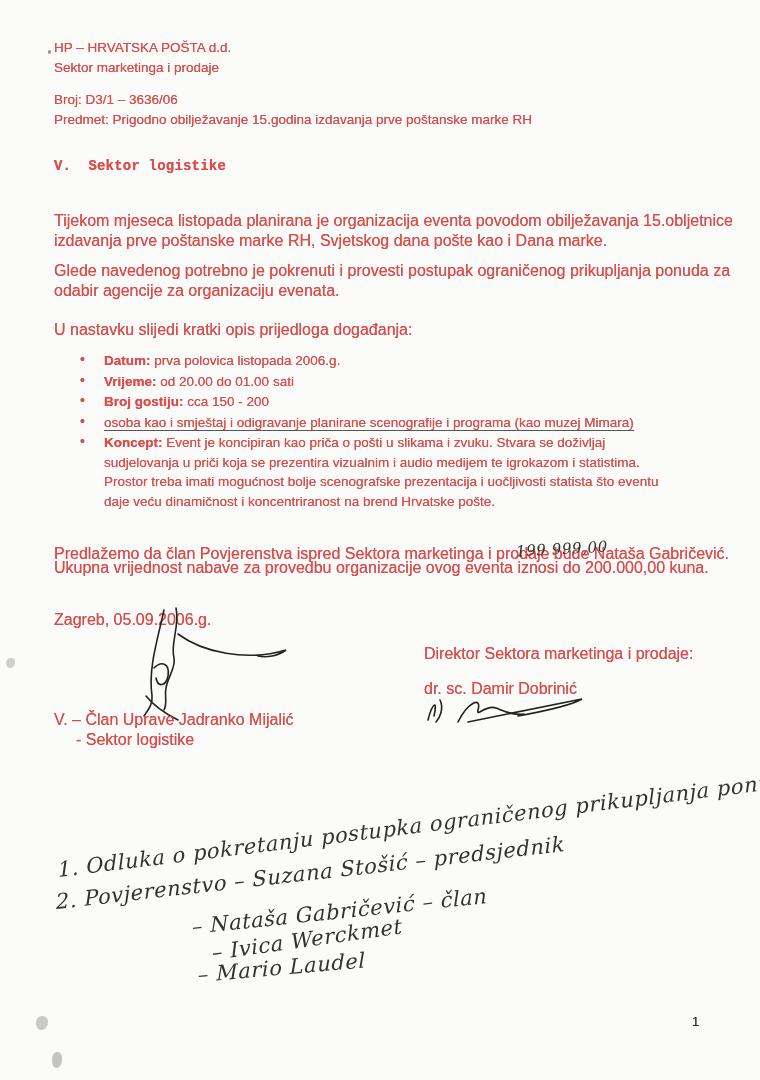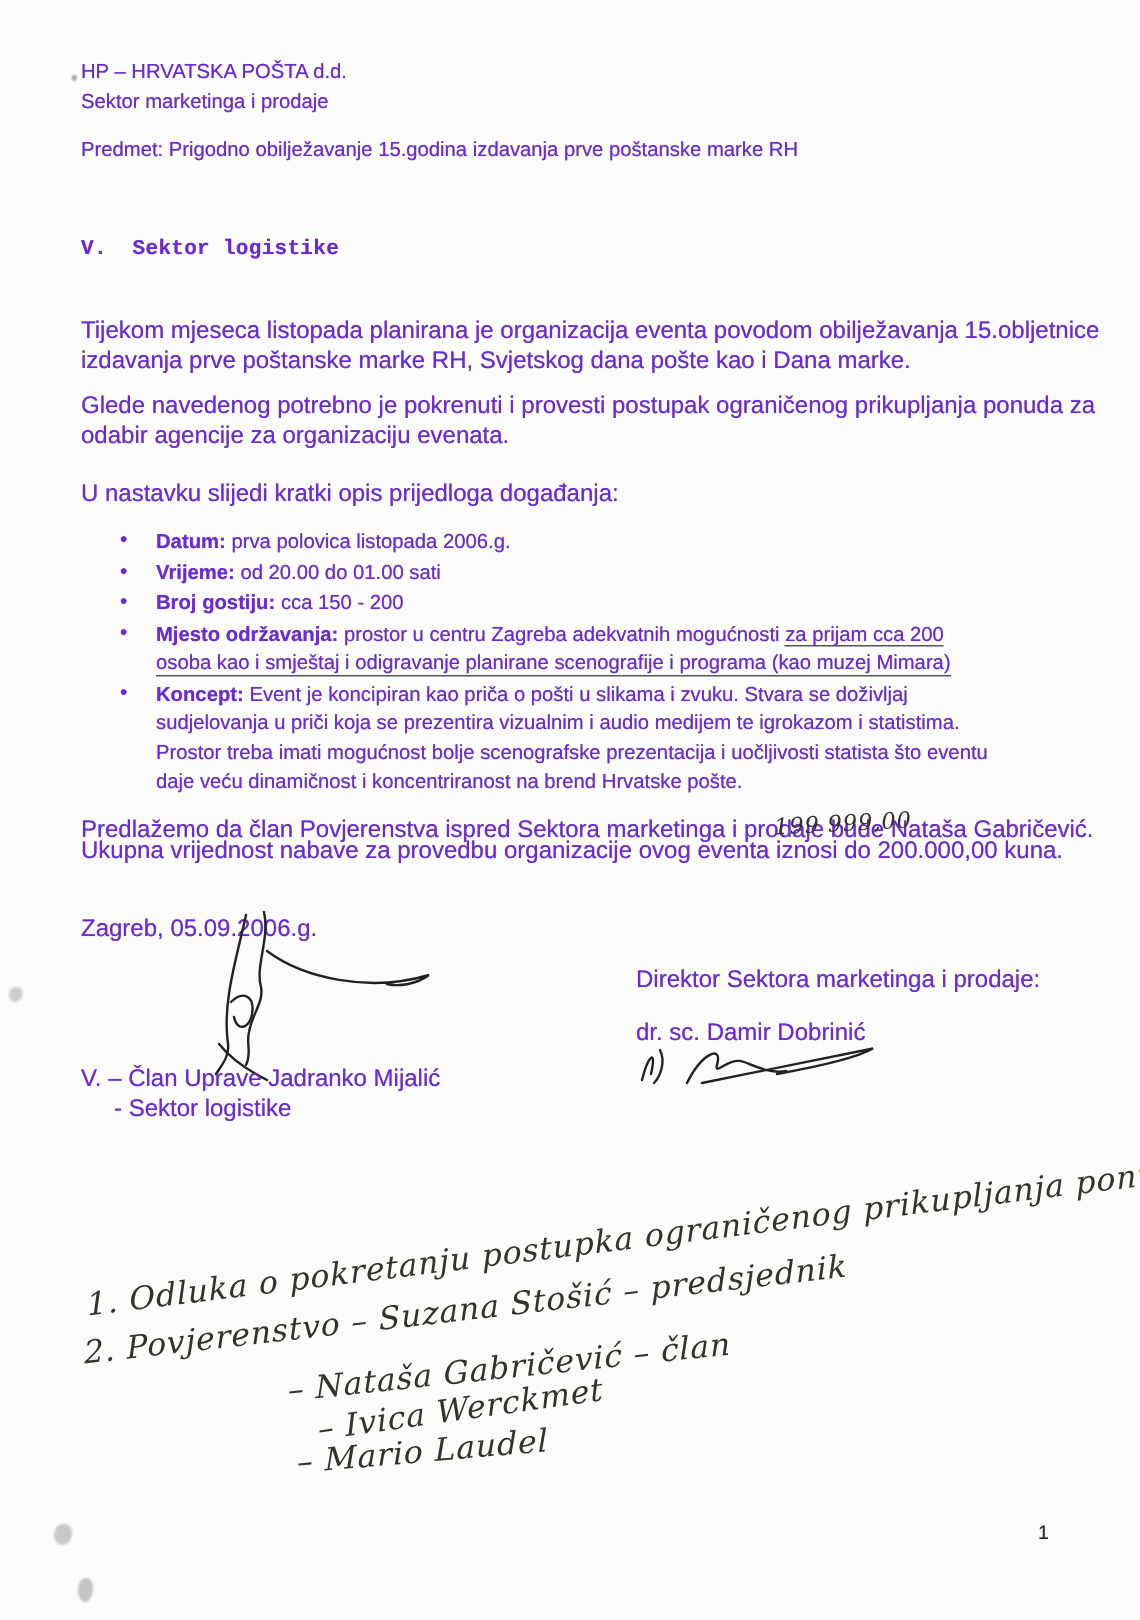--- a/index.html
+++ b/index.html
@@ -1,21 +1,21 @@
 <!DOCTYPE html>
 <html><head>
 <meta charset="utf-8">
 <style>
   html,body{margin:0;padding:0;background:#e8e8e6;}
   .page{
     position:relative;width:760px;height:1080px;margin:0 auto;
     background:#fbfbf9;overflow:hidden;
     font-family:"Liberation Sans",sans-serif;
   }
-  .doc-text{color:#6d28d9;text-shadow:0 0 .5px rgba(30,30,30,.55);}
+  .doc-text{color:#ef4444;text-shadow:0 0 .5px rgba(30,30,30,.55);}
   .abs{position:absolute;}
   .line{font-size:13.5px;line-height:20px;white-space:pre-wrap;}
   .b{font-weight:bold;text-align:right;}
   .heading{font-size:14px;font-weight:bold;letter-spacing:.2px;white-space:pre-wrap;}
   .para{font-size:16px;line-height:20px;}
   .bullets{width:624px;}
   .bullet-item{position:relative;padding-left:28px;font-size:13.5px;line-height:19.5px;margin:0 0 1px 0;}
   .bullet-dot{position:absolute;left:4px;top:-1px;font-size:14px;}
   .hand-underline{border-bottom:1.3px solid rgba(45,45,45,.8);padding-bottom:.5px;}
   .handwriting{
@@ -31,20 +31,21 @@
 <body>
 
 <div class="page">
 
   <div class="abs doc-text" style="left:54px;top:38px;">
     <div class="line">HP – HRVATSKA POŠTA d.d.</div>
     <div class="line">Sektor marketinga i prodaje</div>
   </div>
 
   <div class="abs doc-text" style="left:54px;top:90px;">
+    <div class="line">Broj: D3/1 – 3636/06</div>
     <div class="line">Predmet: Prigodno obilježavanje 15.godina izdavanja prve poštanske marke RH</div>
   </div>
 
   <div class="abs doc-text heading" style="left:54px;top:158px;font-family:Liberation Mono, monospace;">V.  Sektor logistike</div>
 
   <div class="abs doc-text para" style="left:54px;top:211px;width:680px;">
     <div>Tijekom mjeseca listopada planirana je organizacija eventa povodom obilježavanja 15.obljetnice</div>
     <div>izdavanja prve poštanske marke RH, Svjetskog dana pošte kao i Dana marke.</div>
   </div>
 
@@ -58,21 +59,20 @@
   <div class="abs doc-text bullets" style="left:76px;top:351px;">
 
     <div class="bullet-item"><span class="bullet-dot">•</span><span class="b">Datum:</span><span> prva polovica listopada 2006.g.</span></div>
 
     <div class="bullet-item"><span class="bullet-dot">•</span><span class="b">Vrijeme:</span><span> od 20.00 do 01.00 sati</span></div>
 
     <div class="bullet-item"><span class="bullet-dot">•</span><span class="b">Broj gostiju:</span><span> cca 150 - 200</span></div>
 
     <div class="bullet-item">
         <span class="bullet-dot">•</span>
-        <div><span class="b">Mjesto održavanja:</span><span> prostor u centru Zagreba adekvatnih mogućnosti </span><span class="hand-underline">za prijam cca 200</span></div>
         <div><span class="hand-underline">osoba kao i smještaj i odigravanje planirane scenografije i programa (kao muzej Mimara)</span></div>
       </div>
 
     <div class="bullet-item">
         <span class="bullet-dot">•</span>
         <div><span class="b">Koncept:</span><span> Event je koncipiran kao priča o pošti u slikama i zvuku. Stvara se doživljaj</span></div>
         <div>sudjelovanja u priči koja se prezentira vizualnim i audio medijem te igrokazom i statistima.</div>
         <div>Prostor treba imati mogućnost bolje scenografske prezentacija i uočljivosti statista što eventu</div>
         <div>daje veću dinamičnost i koncentriranost na brend Hrvatske pošte.</div>
       </div>

